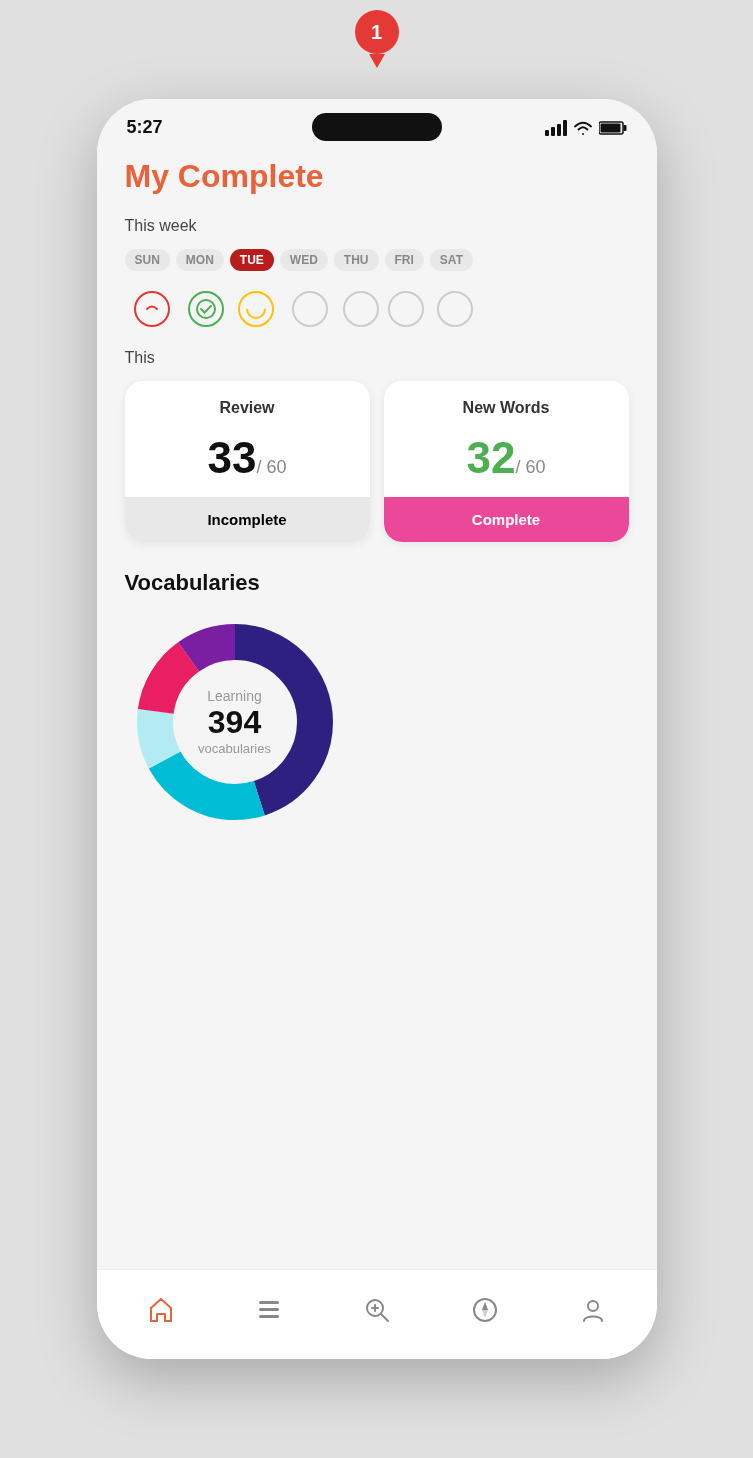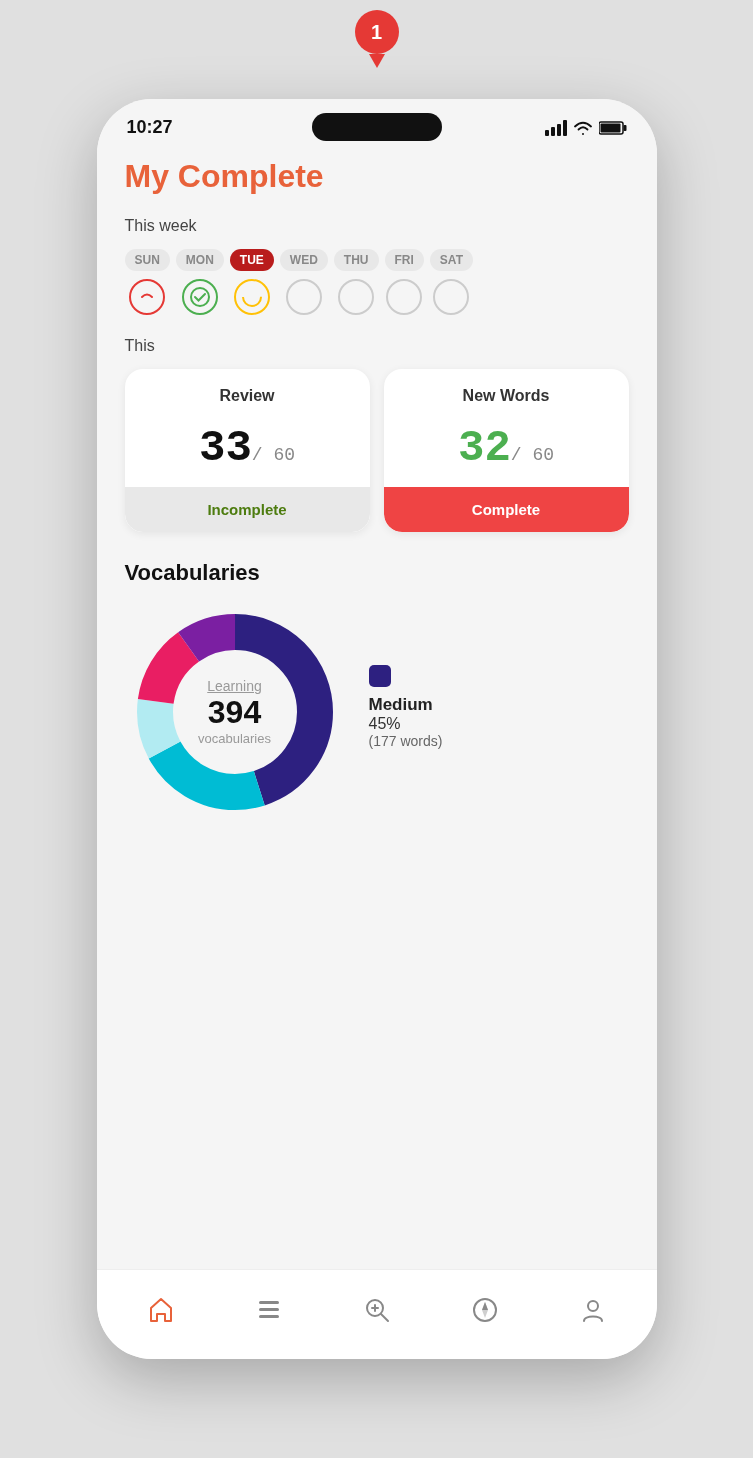--- a/index.html
+++ b/index.html
@@ -122,22 +122,22 @@
     }
     
     .week-row {
       display: flex;
       gap: 6px;
       margin-bottom: 8px;
     }
     .day-col {
       display: flex;
       flex-direction: column;
-      align-items: center;
-      gap: 8px;
+      align-items: flex-end;
+      gap: 20px;
     }
     .day-label {
       font-size: 12px;
       font-weight: 600;
       color: #888;
       background: #e8e8e8;
       padding: 4px 10px;
       border-radius: 14px;
     }
     .day-label.active {
@@ -191,21 +191,20 @@
       font-weight: 700;
       text-align: center;
       margin-bottom: 8px;
     }
     .card-count-row {
       display: flex;
       align-items: baseline;
       justify-content: center;
       gap: 0;
       margin-bottom: 14px;
-      font-family: Liberation Mono, monospace;
     }
     .card-big-num {
       font-size: 44px;
       font-weight: 700;
       color: #111;
     }
     .card-big-num.green {
       color: #4caf50;
     }
     .card-denom {
@@ -220,24 +219,24 @@
       padding: 14px 0;
       text-align: center;
       font-size: 15px;
       font-weight: 600;
       border: none;
       cursor: pointer;
       border-radius: 0 0 18px 18px;
     }
     .card-btn.incomplete {
       background: #e8e8e8;
-      color: #4d7c0f;
+      color: #000000;
     }
     .card-btn.complete {
-      background: #ef4444;
+      background: #ec4899;
       color: #fff;
     }
     
     .vocab-section {
       margin-top: 28px;
     }
     .vocab-content {
       display: flex;
       align-items: center;
       gap: 24px;
@@ -252,21 +251,20 @@
     .donut-center {
       position: absolute;
       top: 50%;
       left: 50%;
       transform: translate(-50%, -50%);
       text-align: center;
     }
     .donut-label {
       font-size: 14px;
       color: #999;
-      text-decoration: underline;
     }
     .donut-number {
       font-size: 32px;
       font-weight: 700;
       color: #111;
     }
     .donut-sublabel {
       font-size: 13px;
       color: #999;
     }
@@ -328,21 +326,21 @@
   <div class="notification-badge">
     <div class="badge-circle">
       <span>1</span>
     </div>
     <div class="badge-pin"></div>
   </div>
 
   <div class="phone">
 
     <div class="status-bar">
-      <span class="status-time">10:27</span>
+      <span class="status-time">5:27</span>
       <div class="notch"></div>
       <div class="status-icons">
 
         <svg width="22" height="16" viewBox="0 0 22 16">
           <rect x="0" y="10" width="4" height="6" rx="1" fill="#111"></rect>
           <rect x="6" y="7" width="4" height="9" rx="1" fill="#111"></rect>
           <rect x="12" y="4" width="4" height="12" rx="1" fill="#111"></rect>
           <rect x="18" y="0" width="4" height="16" rx="1" fill="#111"></rect>
         </svg>
 
@@ -457,28 +455,20 @@
 
               <circle cx="110" cy="110" r="80" fill="none" stroke="#7b1fa2" stroke-width="36" stroke-dasharray="50.3 452.35" stroke-dashoffset="-452.4" transform="rotate(-90 110 110)"></circle>
             </svg>
             <div class="donut-center">
               <div class="donut-label">Learning</div>
               <div class="donut-number">394</div>
               <div class="donut-sublabel">vocabularies</div>
             </div>
           </div>
 
-          <div class="legend">
-            <div class="legend-item">
-              <div class="legend-color" style="background:#2d2080;"></div>
-              <div class="legend-title">Medium</div>
-              <div class="legend-pct">45%</div>
-              <div class="legend-words">(177 words)</div>
-            </div>
-          </div>
         </div>
       </div>
     </div>
 
     <div class="bottom-nav">
 
       <div class="nav-item">
         <svg width="28" height="28" viewBox="0 0 28 28" fill="none">
           <path d="M4 12 L14 3 L24 12 V25 H18 V18 H10 V25 H4 Z" stroke="#e8623a" stroke-width="2" fill="none" stroke-linejoin="round"></path>
         </svg>

